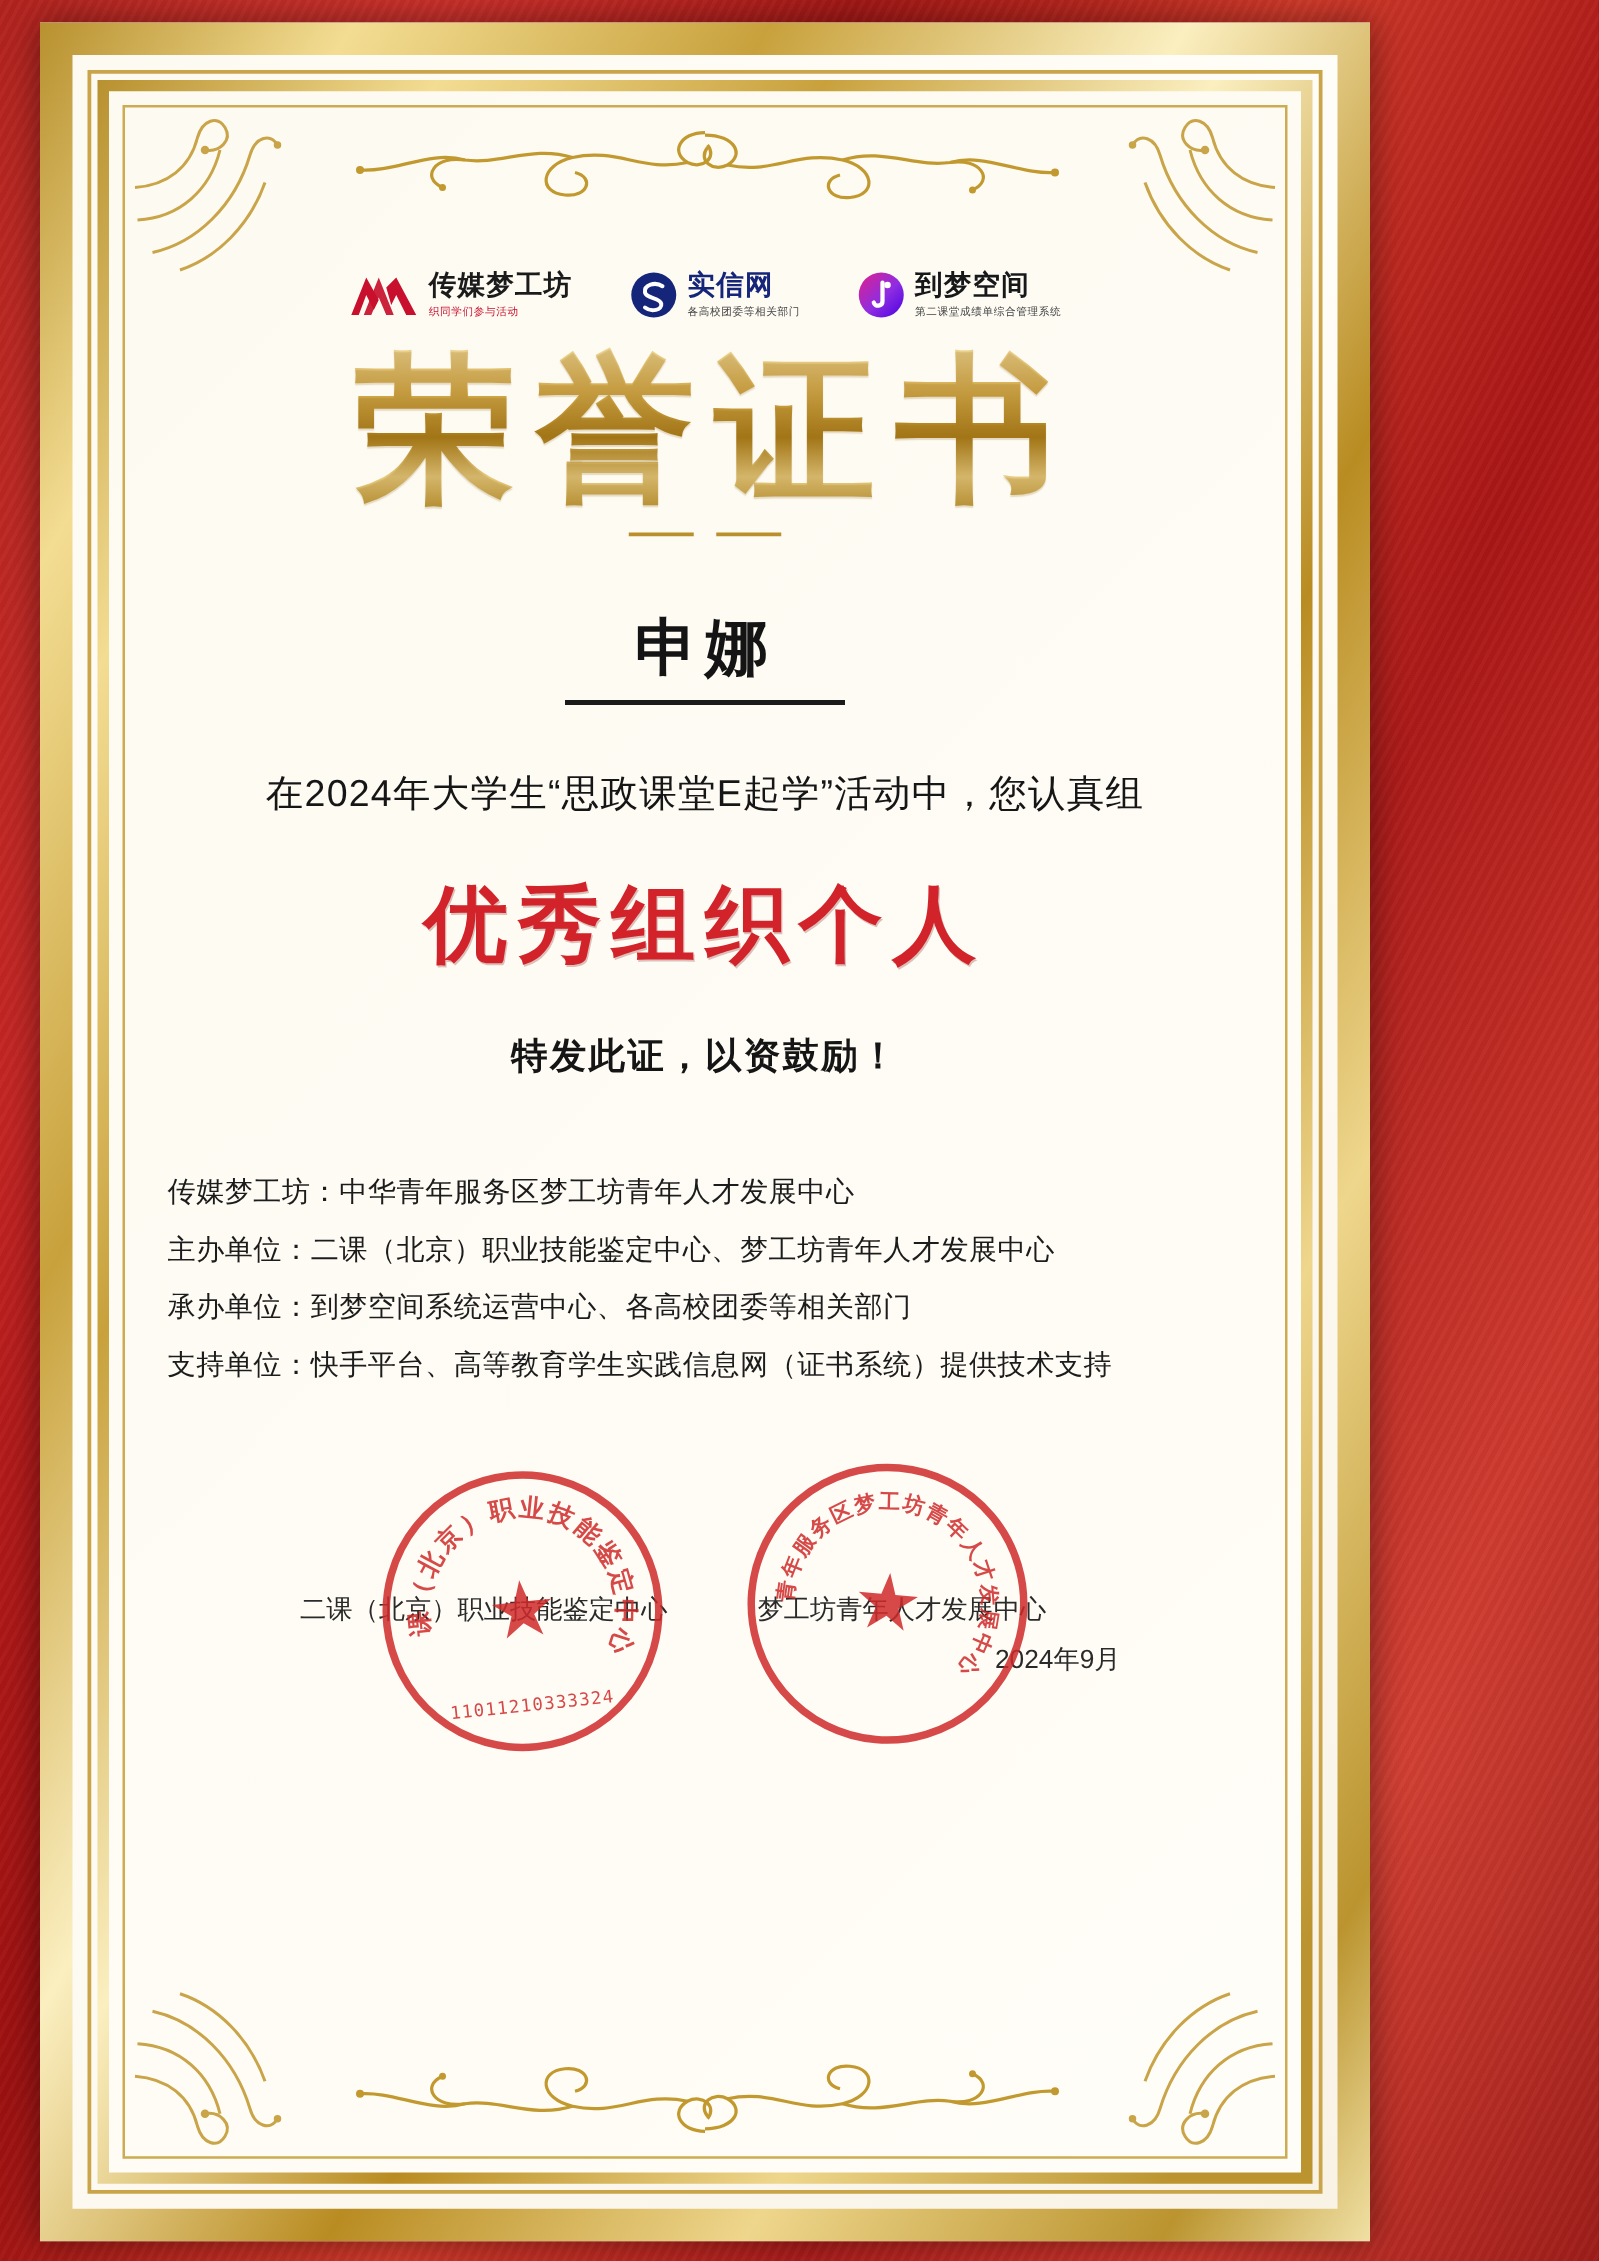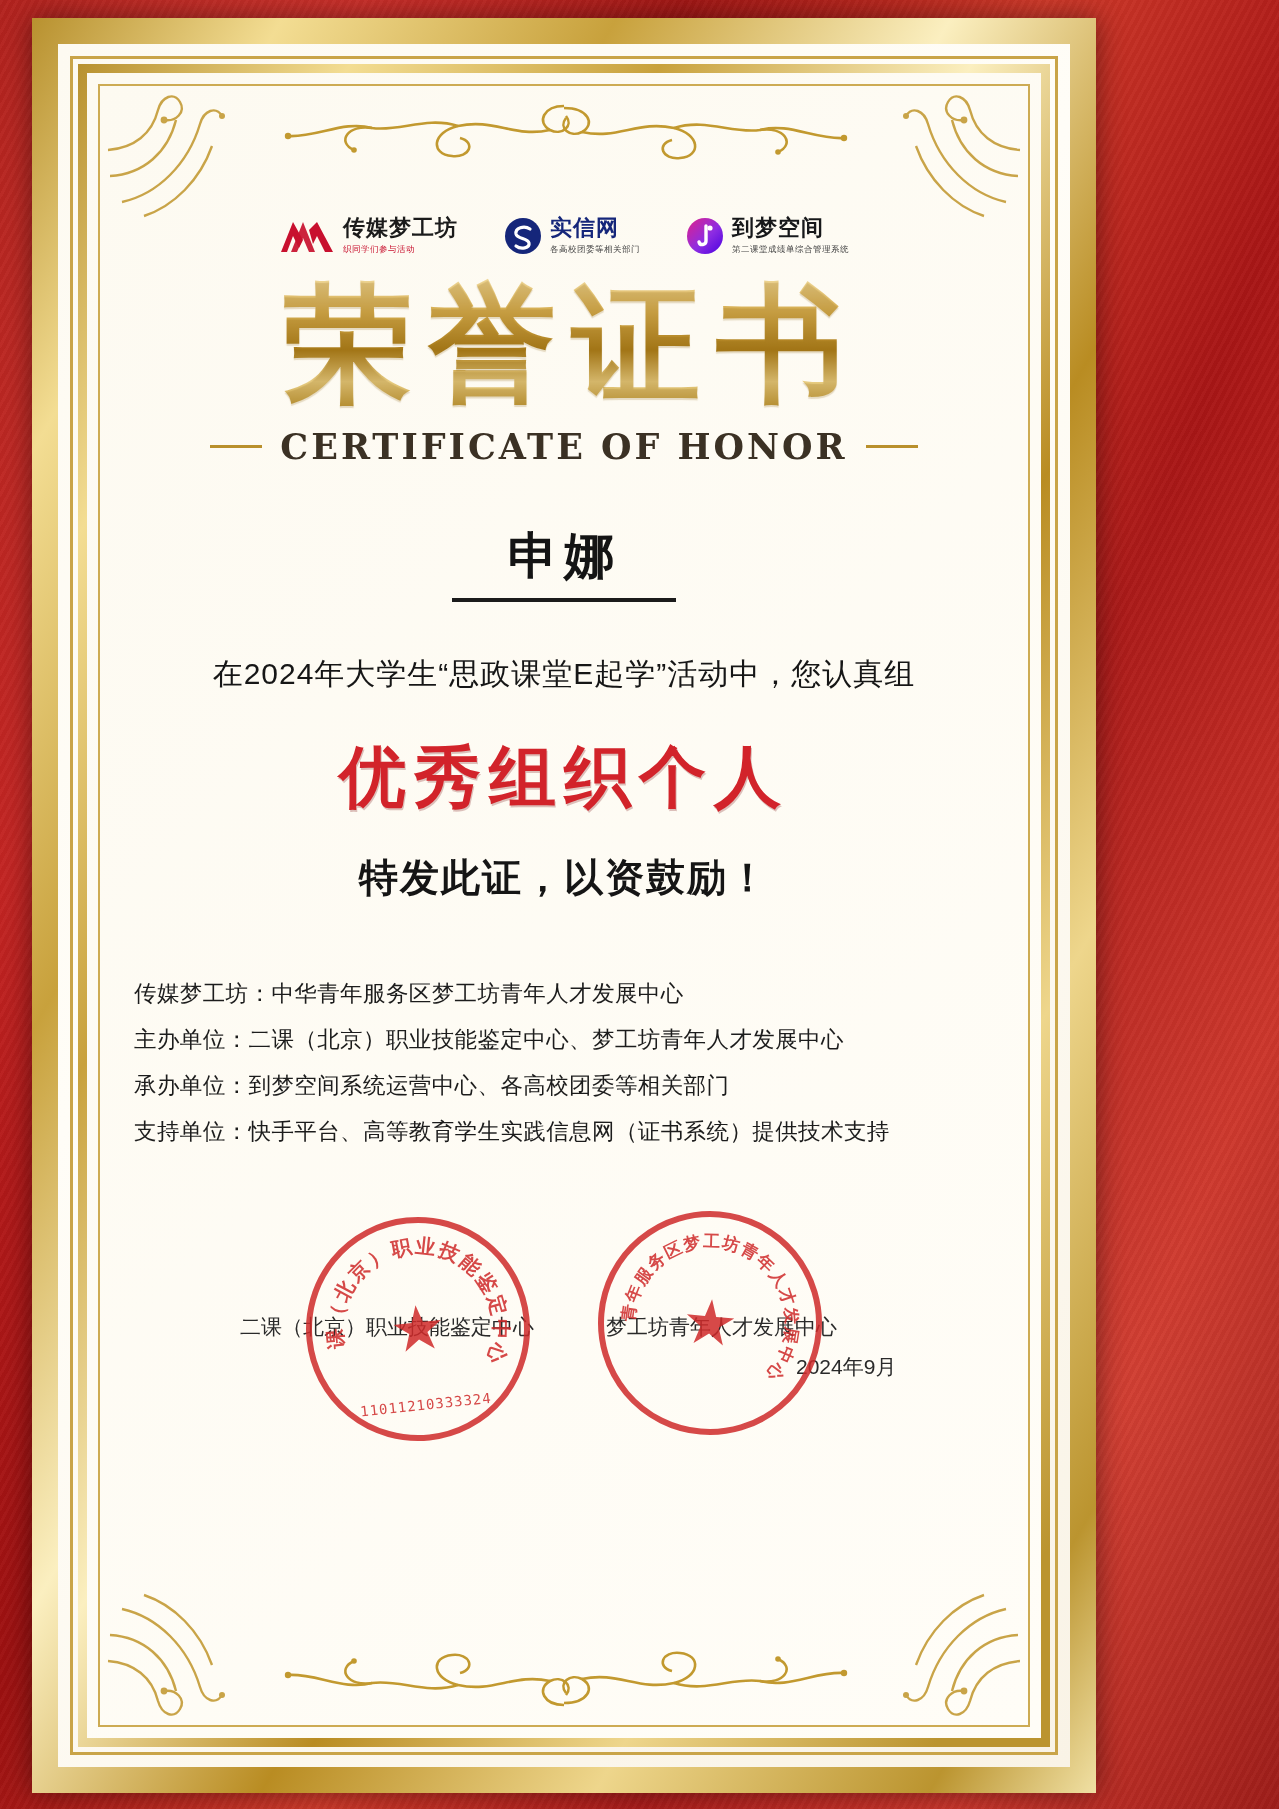--- a/index.html
+++ b/index.html
@@ -218,22 +218,22 @@
     margin-top: 30px;
     font-family: Liberation Serif, serif;
     font-size: 67px;
     font-weight: bold;
     color: #d2232a;
     letter-spacing: 8px;
     text-shadow: 1px 2px 0 rgba(120,10,10,0.25);
   }
 
   #closing-line {
-    margin-top: 28px;
-    font-size: 39px;
+    margin-top: 40px;
+    font-size: 29px;
     font-weight: bold;
     letter-spacing: 2px;
     color: #151515;
   }
 
   
   #orgs {
     margin-top: 66px;
     text-align: left;
     padding-left: 6px;
@@ -443,21 +443,20 @@
           <span class="logo-sub">第二课堂成绩单综合管理系统</span>
         </span>
       </div>
 
     </div>
 
     <div id="title-cn">荣誉证书</div>
 
     <div id="title-en-row">
       <span class="title-rule"></span>
-      <span id="title-en">CERTIFICATE OF HONOR</span>
       <span class="title-rule"></span>
     </div>
 
     <div id="recipient-wrap">
       <span id="recipient-name">申娜</span>
     </div>
 
     <div id="body-text">
       <div>在2024年大学生“思政课堂E起学”活动中，您认真组</div>
     </div>

